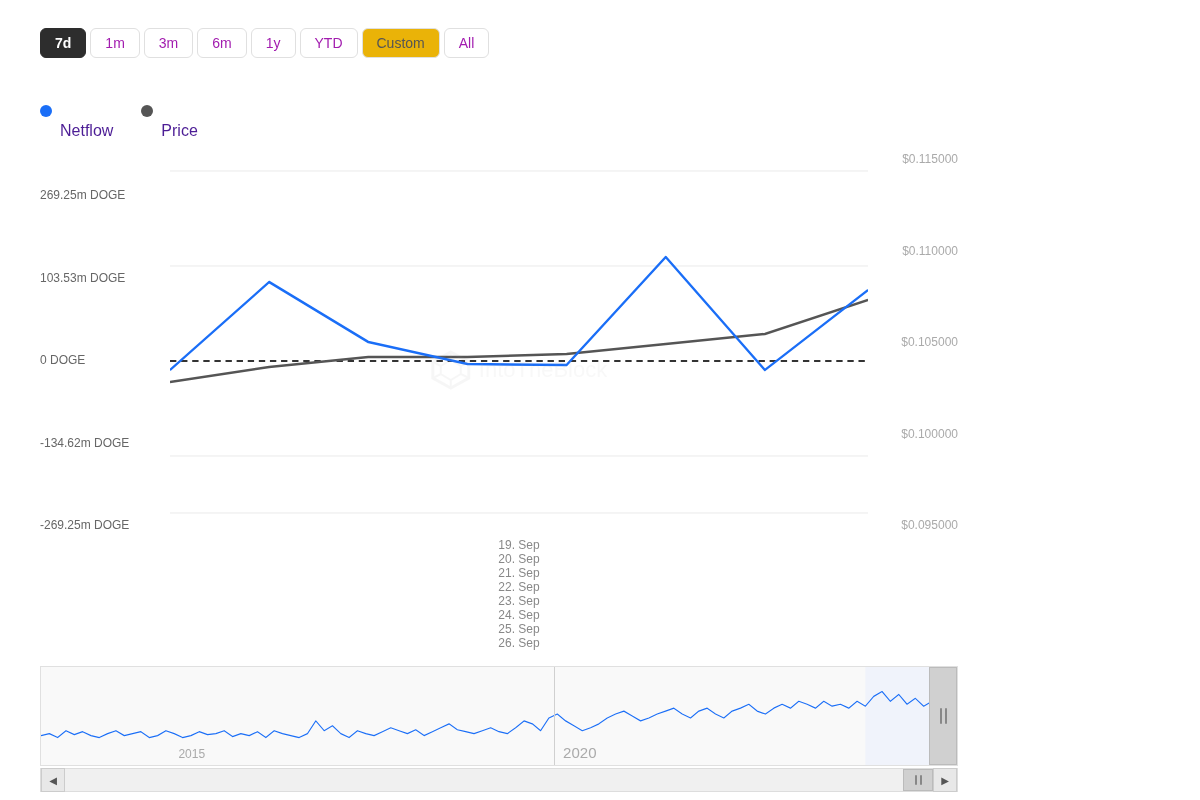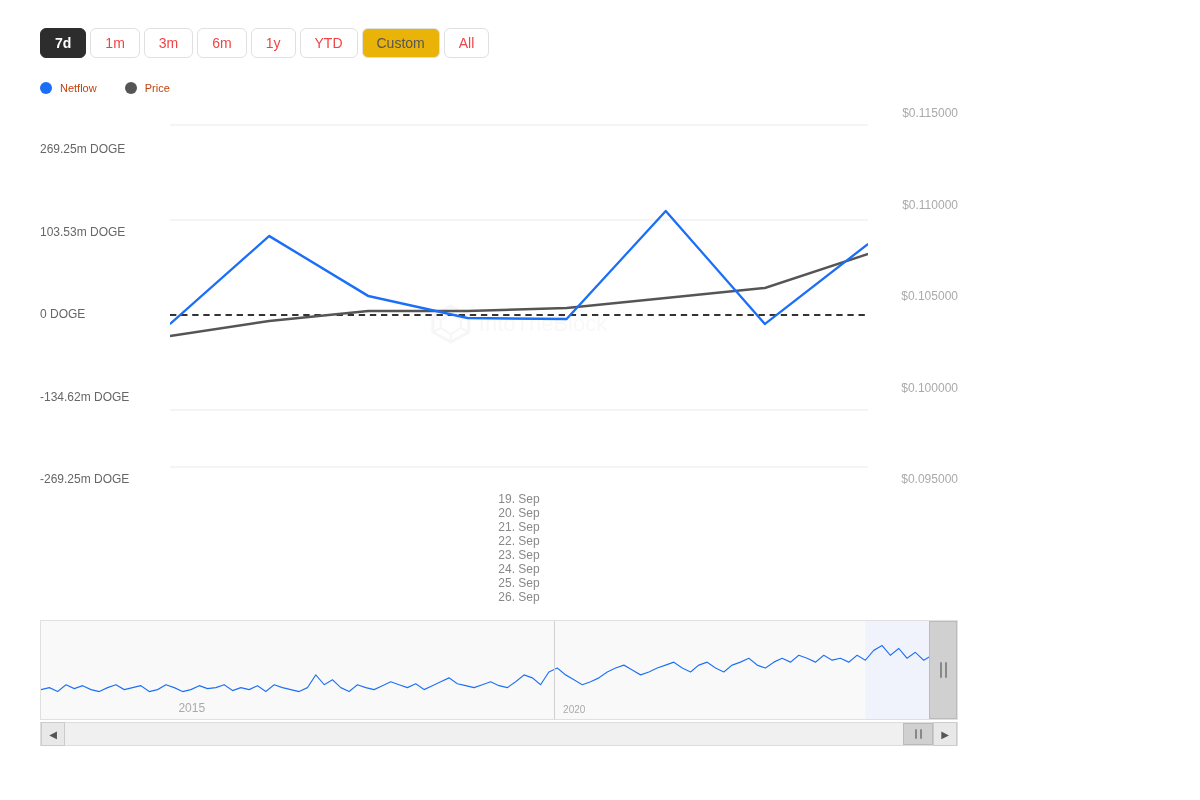--- a/index.html
+++ b/index.html
@@ -26,21 +26,21 @@
       padding: 28px 40px 16px 40px;
     }
 
     .time-btn {
       padding: 6px 14px;
       border: 1px solid #e0e0e0;
       background: #fff;
       border-radius: 6px;
       font-size: 14px;
       font-weight: 500;
-      color: #ef4444;
+      color: #a21caf;
       cursor: pointer;
     }
 
     .time-btn.active {
       background: #2d2d2d;
       color: #fff;
       border-color: #2d2d2d;
       font-weight: 700;
     }
 
@@ -67,22 +67,23 @@
     .legend-dot {
       width: 12px;
       height: 12px;
       border-radius: 50%;
     }
 
     .legend-dot.blue { background: #1a6ef7; }
     .legend-dot.dark { background: #555; }
 
     .legend-label {
-      font-size: 11px;
-      color: #c2410c;
+      font-size: 16px;
+      color: #4c1d95;
+      margin-top: 40px;
     }
 
     
     .chart-section {
       position: relative;
       padding: 0 40px;
     }
 
     .main-chart-wrapper {
       position: relative;
@@ -324,21 +325,21 @@
       <span class="x-label">24. Sep</span>
       <span class="x-label">25. Sep</span>
       <span class="x-label">26. Sep</span>
     </div>
   </div>
 
   <div class="mini-chart-section">
     <div class="mini-chart-wrapper">
       
       <div style="position:absolute;bottom:4px;left:15%;font-size:12px;color:#aaa;">2015</div>
-      <div style="position:absolute;bottom:4px;left:57%;font-size:10px;color:#aaa;">2020</div>
+      <div style="position:absolute;bottom:4px;left:57%;font-size:15px;color:#aaa;">2020</div>
 
       
       <div style="position:absolute;top:0;bottom:0;left:56%;width:1px;background:#d0d0d0;"></div>
 
       
       <div style="position:absolute;right:0;top:0;width:28px;height:100%;background:#d0d0d0;border:1px solid #bbb;display:flex;align-items:center;justify-content:center;cursor:grab;">
         <div style="display:flex;gap:3px;">
           <div style="width:2px;height:16px;background:#888;border-radius:1px;"></div>
           <div style="width:2px;height:16px;background:#888;border-radius:1px;"></div>
         </div>

